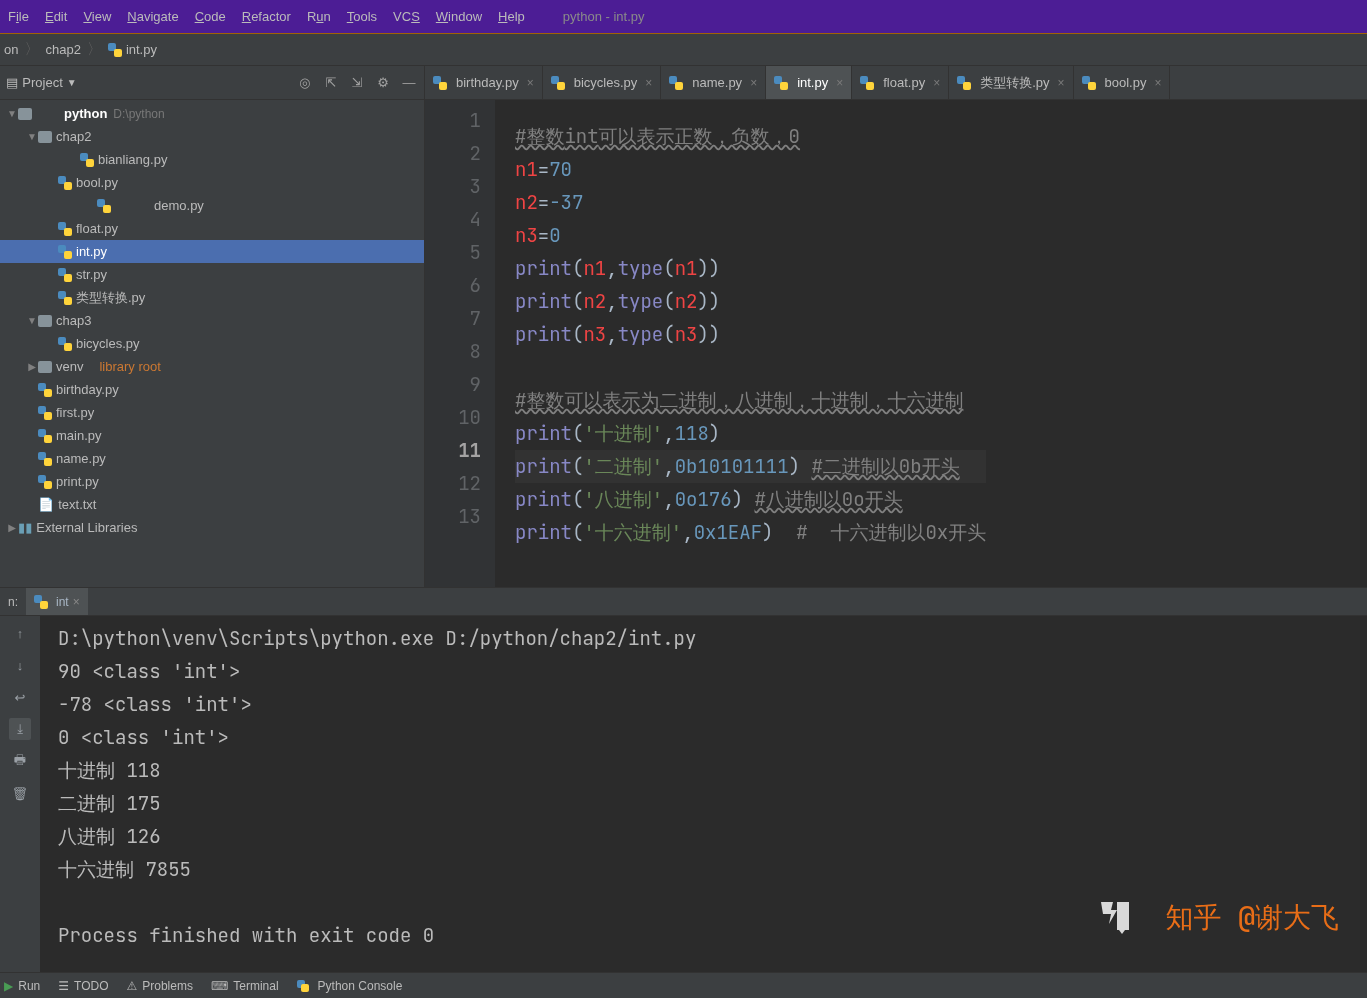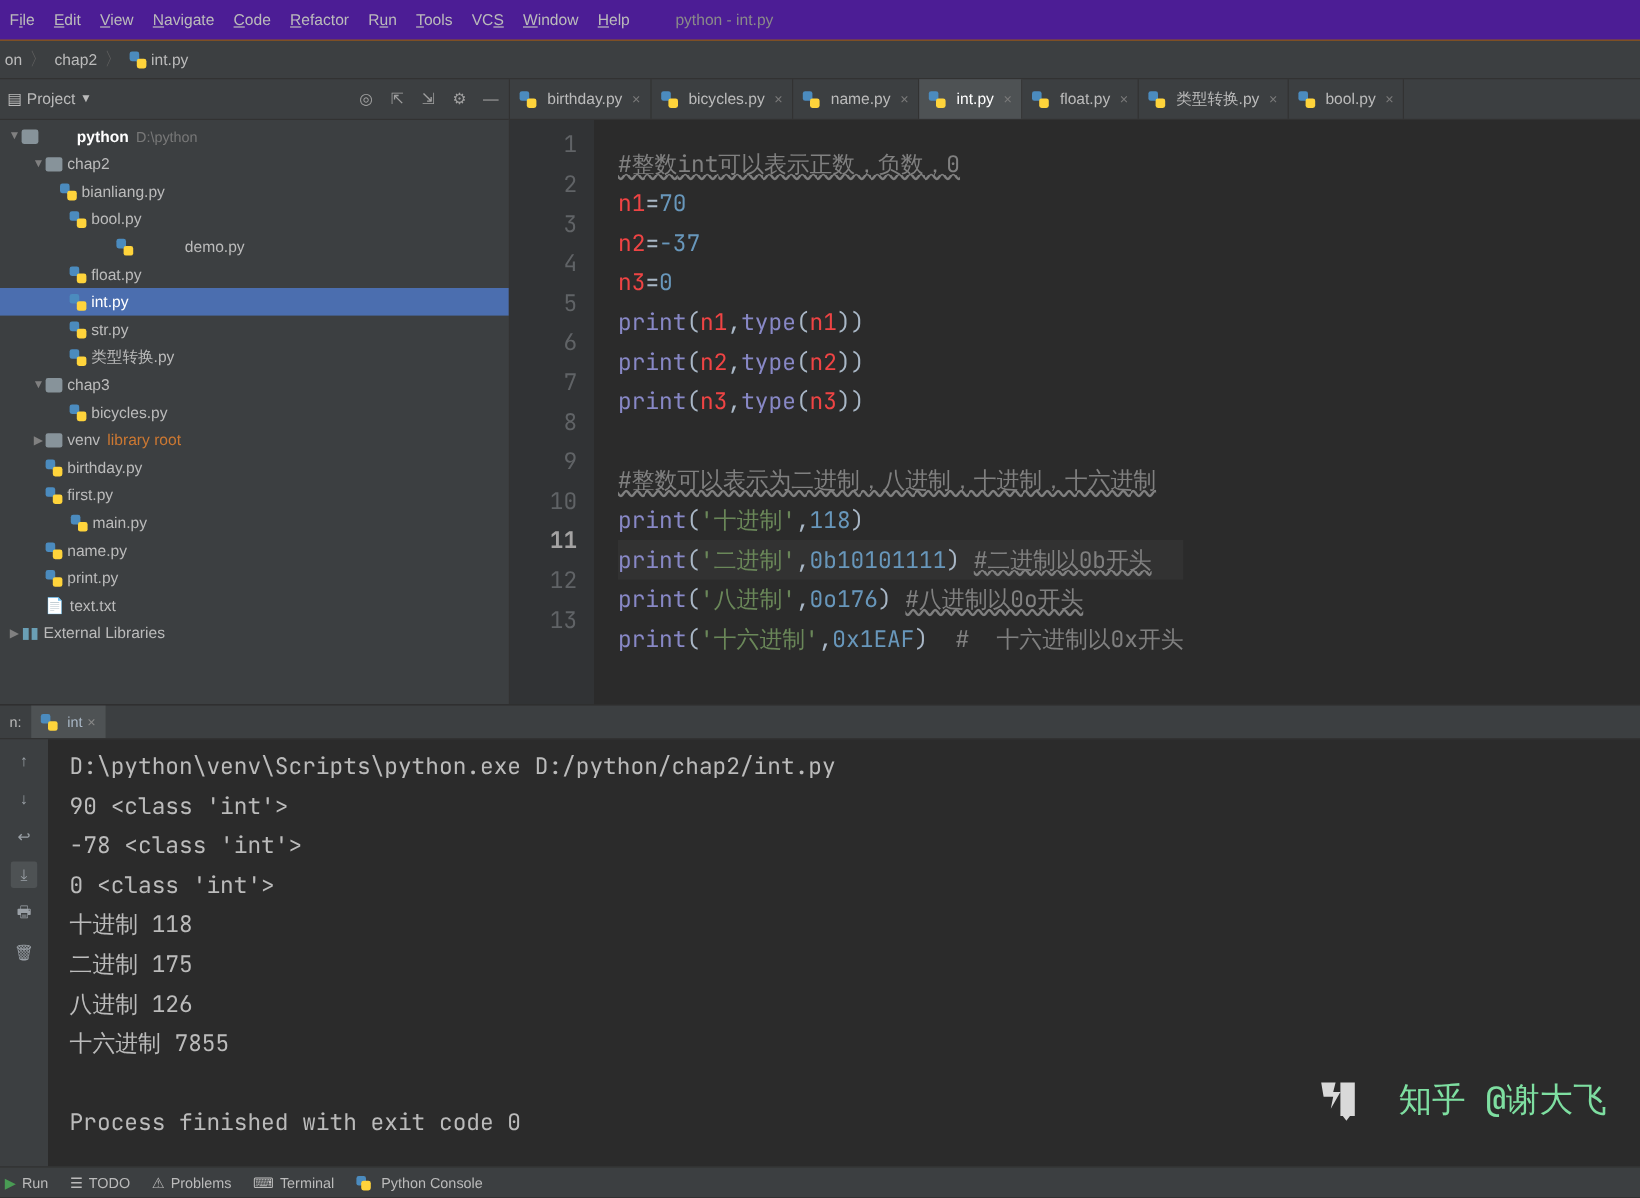--- a/index.html
+++ b/index.html
@@ -117,21 +117,21 @@
   text-align: center;
 }
 .dir-icon {
   display: inline-block;
   width: 14px; height: 12px;
   background: #87939a;
   border-radius: 2px;
   margin-right: 4px;
 }
 .tree-row .hint { color: #787878; margin-left: 6px; font-size: 12px; }
-.libroot { color: #cc7832; margin-left: 6px; }
+.libroot { color: #cc7832; margin-left: 16px; }
 
 .editor-area {
   flex: 1;
   display: flex;
   flex-direction: column;
   min-width: 0;
 }
 .tabbar {
   height: 34px;
   background: #3c3f41;
@@ -224,21 +224,21 @@
   line-height: 33px;
   color: #bbbbbb;
   padding: 6px 0 0 18px;
   position: relative;
 }
 .console .cln { white-space: pre; }
 .watermark {
   position: absolute;
   right: 28px;
   bottom: 36px;
-  color: #86efac;
+  color: #f97316;
   font-size: 28px;
   font-weight: 500;
   opacity: 0.92;
   display: flex;
   align-items: center;
   gap: 30px;
 }
 .watermark svg { width: 40px; height: 40px; }
 
 .statusbar {
@@ -331,21 +331,21 @@
           <span class="chev">▼</span>
           <span class="dir-icon"></span>
           <span style="font-weight:bold;color:#ffffff;margin-left:28px;">python</span>
           <span class="hint">D:\python</span>
         </div>
         <div class="tree-row" style="padding-left: 26px;">
           <span class="chev">▼</span>
           <span class="dir-icon"></span>
           <span style="">chap2</span>
         </div>
-        <div class="tree-row" style="padding-left: 38px;">
+        <div class="tree-row" style="padding-left: 68px;">
           <span class="chev"></span>
           <span class="pyicon"></span>
           <span style="">bianliang.py</span>
         </div>
         <div class="tree-row" style="padding-left: 46px;">
           <span class="chev"></span>
           <span class="pyicon"></span>
           <span style="">bool.py</span>
         </div>
         <div class="tree-row" style="padding-left: 46px; gap: 39px;">
@@ -392,21 +392,21 @@
         <div class="tree-row" style="padding-left: 26px;">
           <span class="chev"></span>
           <span class="pyicon"></span>
           <span style="">birthday.py</span>
         </div>
         <div class="tree-row" style="padding-left: 26px;">
           <span class="chev"></span>
           <span class="pyicon"></span>
           <span style="">first.py</span>
         </div>
-        <div class="tree-row" style="padding-left: 26px; margin-left: 21px;">
+        <div class="tree-row" style="padding-left: 26px;">
           <span class="chev"></span>
           <span class="pyicon"></span>
           <span style="">main.py</span>
         </div>
         <div class="tree-row" style="padding-left: 26px;">
           <span class="chev"></span>
           <span class="pyicon"></span>
           <span style="">name.py</span>
         </div>
         <div class="tree-row" style="padding-left: 26px;">

